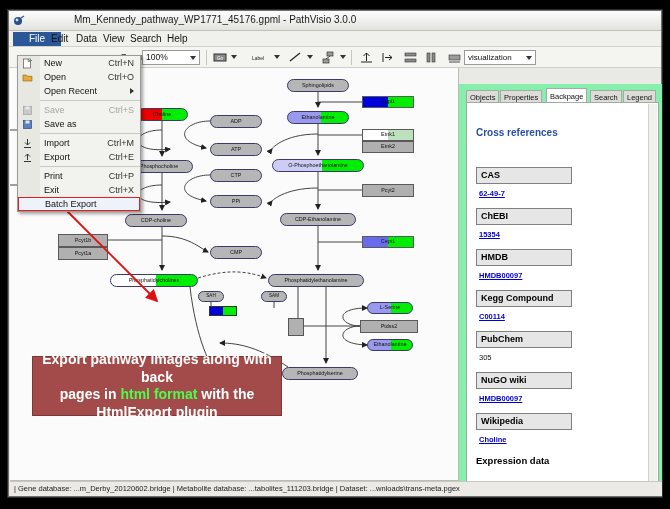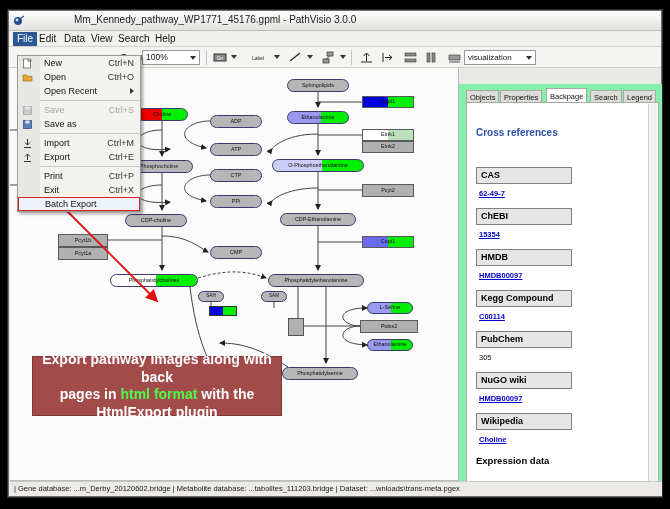--- a/index.html
+++ b/index.html
@@ -17,21 +17,21 @@
             background:linear-gradient(#fdfdfd,#e2e2de);
             border-bottom:1px solid #c0c0bb;box-sizing:border-box;}
   .tb-icon{position:absolute;left:4px;top:4px;width:12px;height:12px;}
   .tb-title{position:absolute;left:20px;top:3px;font-size:10px;color:#1a1a1a;
             white-space:nowrap;font-family:"Liberation Sans",sans-serif;margin-left:45px;}
 
   
   .menubar{position:absolute;left:0;top:20px;width:100%;height:16px;
            background:#f0f0ec;border-bottom:1px solid #d2d2cd;box-sizing:border-box;}
   .menu-item{position:absolute;top:1px;height:14px;line-height:14px;font-size:10px;
-             color:#111;padding:0 4px;cursor:default;}
+             color:#111;padding:0 16px;cursor:default;}
   .menu-item.sel{background:#2b5797;color:#fff;}
 
   
   .toolbar{position:absolute;left:0;top:36px;width:100%;height:21px;
            background:#f4f4f0;border-bottom:1px solid #cfcfca;box-sizing:border-box;}
   .tb-zoomlbl{position:absolute;left:112px;top:5px;font-size:8.5px;color:#222;}
   .tb-zoombox{position:absolute;left:133px;top:3px;width:58px;height:15px;
               background:#fff;border:1px solid #9a9a96;box-sizing:border-box;
               font-size:8.5px;color:#111;padding-left:3px;line-height:13px;}
   .tb-zoombox .arw{position:absolute;right:3px;top:5px;width:0;height:0;

